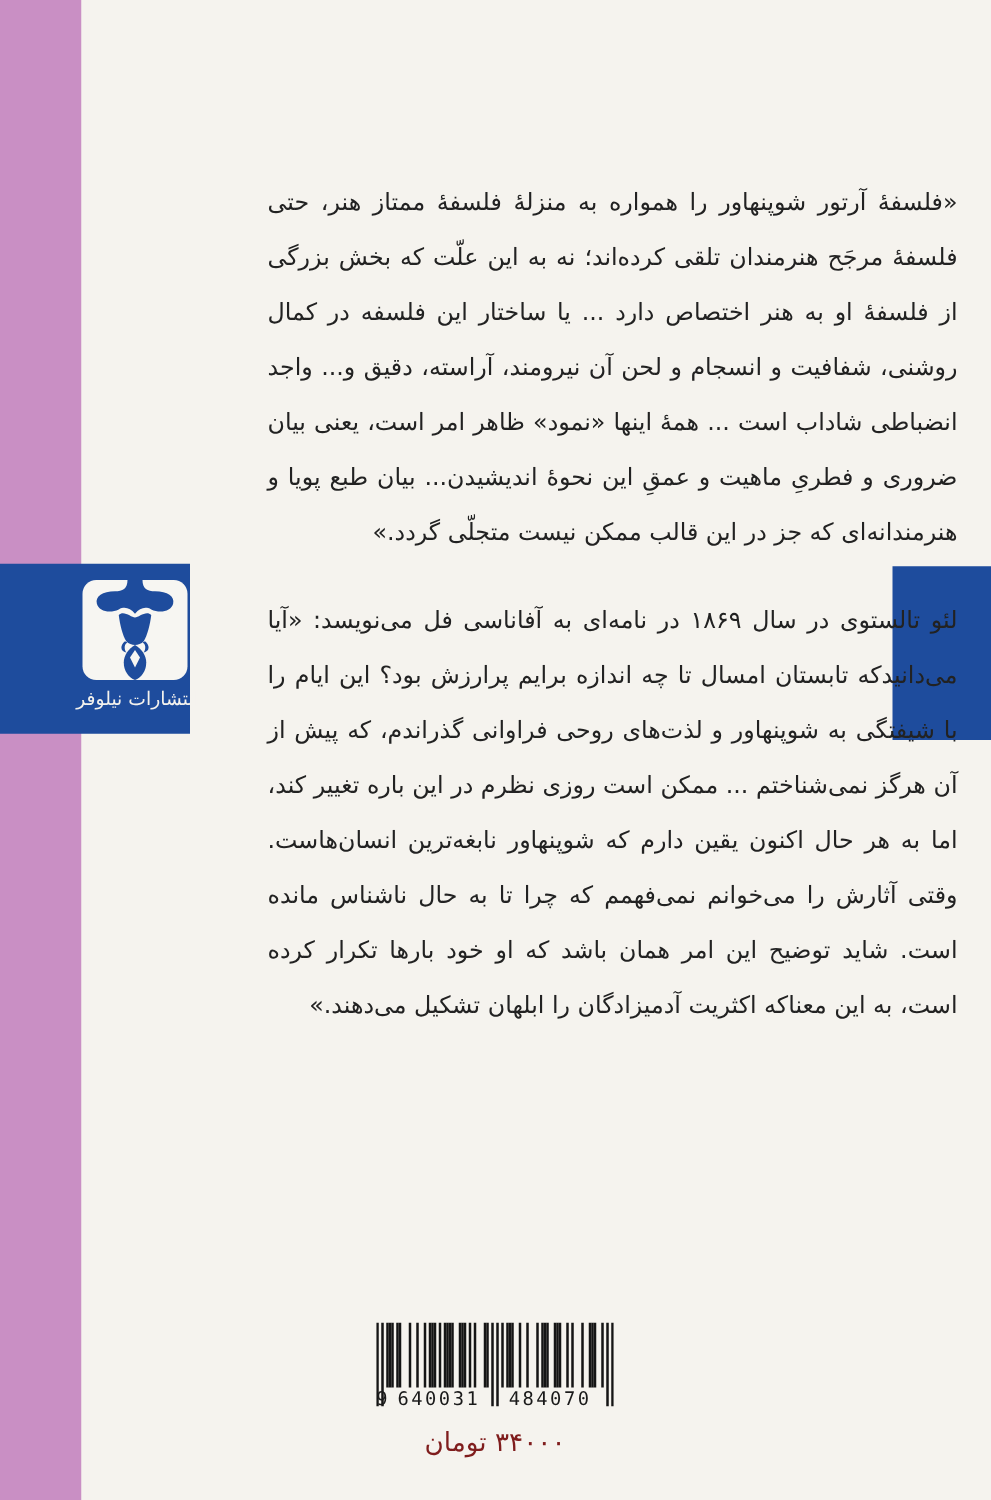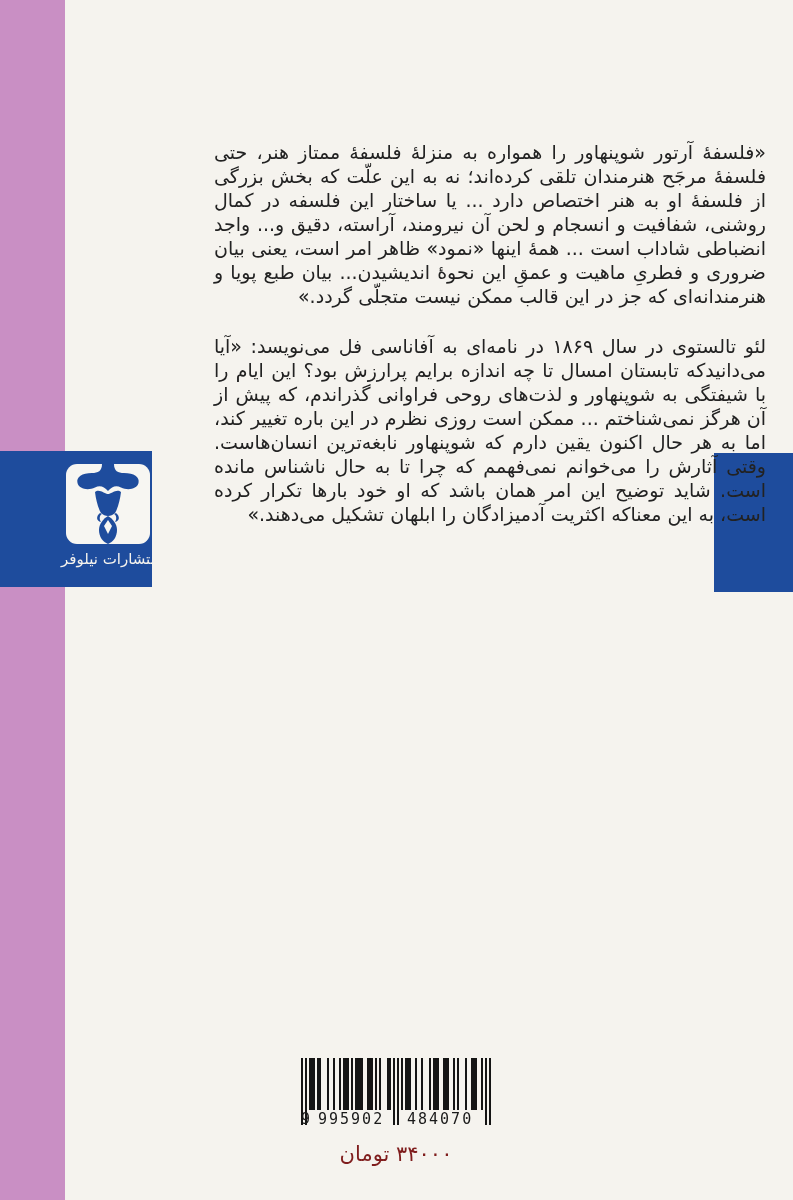--- a/index.html
+++ b/index.html
@@ -42,21 +42,21 @@
     width:79px;height:139px;
     background:#1e4c9d;
   }
   
   .text-col{
     position:absolute;left:214px;top:140px;
     width:552px;
     direction:rtl;
     color:#222222;
     font-size:19px;
-    line-height:24px;
+    line-height:44px;
     text-align:justify;
   }
   .text-col p{margin:0;}
   .quote-attribution{
     margin-top:10px !important;
     text-align:left;
     font-weight:bold;
     font-size:19px;
   }
   .quote-2{margin-top:26px !important;}
@@ -162,19 +162,19 @@
         <rect x="156" y="0" width="2" height="52" fill="#151515"></rect>
         <rect x="164" y="0" width="2" height="52" fill="#151515"></rect>
         <rect x="170" y="0" width="2" height="52" fill="#151515"></rect>
         <rect x="172" y="0" width="2" height="52" fill="#151515"></rect>
         <rect x="174" y="0" width="2" height="52" fill="#151515"></rect>
         <rect x="180" y="0" width="2" height="52" fill="#151515"></rect>
         <rect x="184" y="0" width="2" height="67" fill="#151515"></rect>
         <rect x="188" y="0" width="2" height="67" fill="#151515"></rect>
       </svg>
     <span class="digit digit-lead">9</span>
-    <span class="digit digit-left">995902</span>
+    <span class="digit digit-left">640031</span>
     <span class="digit digit-right">484070</span>
   </div>
 
   <div class="price">۳۴۰۰۰ تومان</div>
 
 </div>
 
 </body></html>

